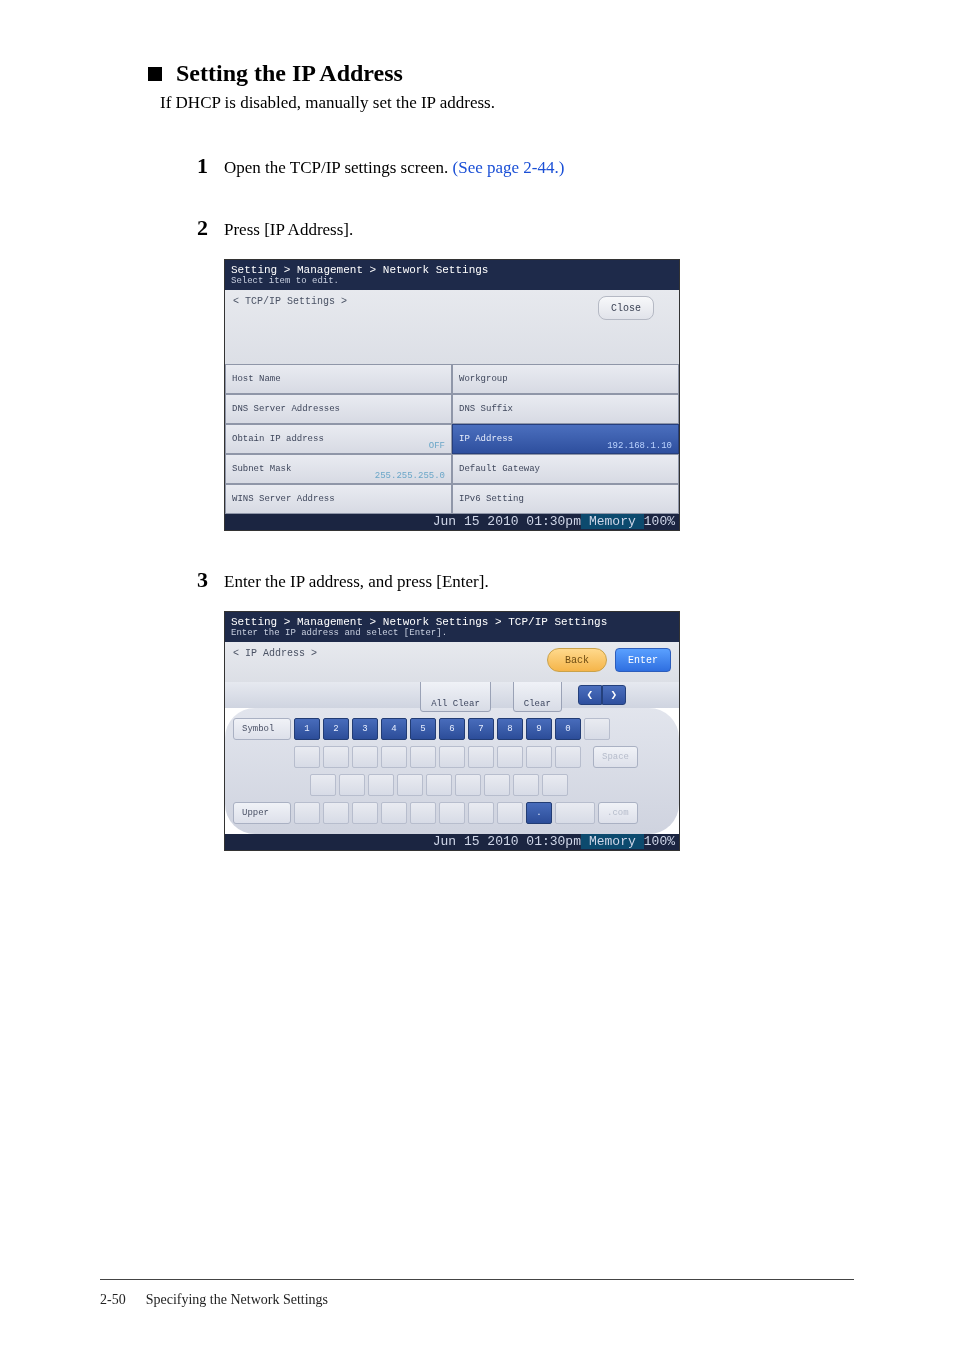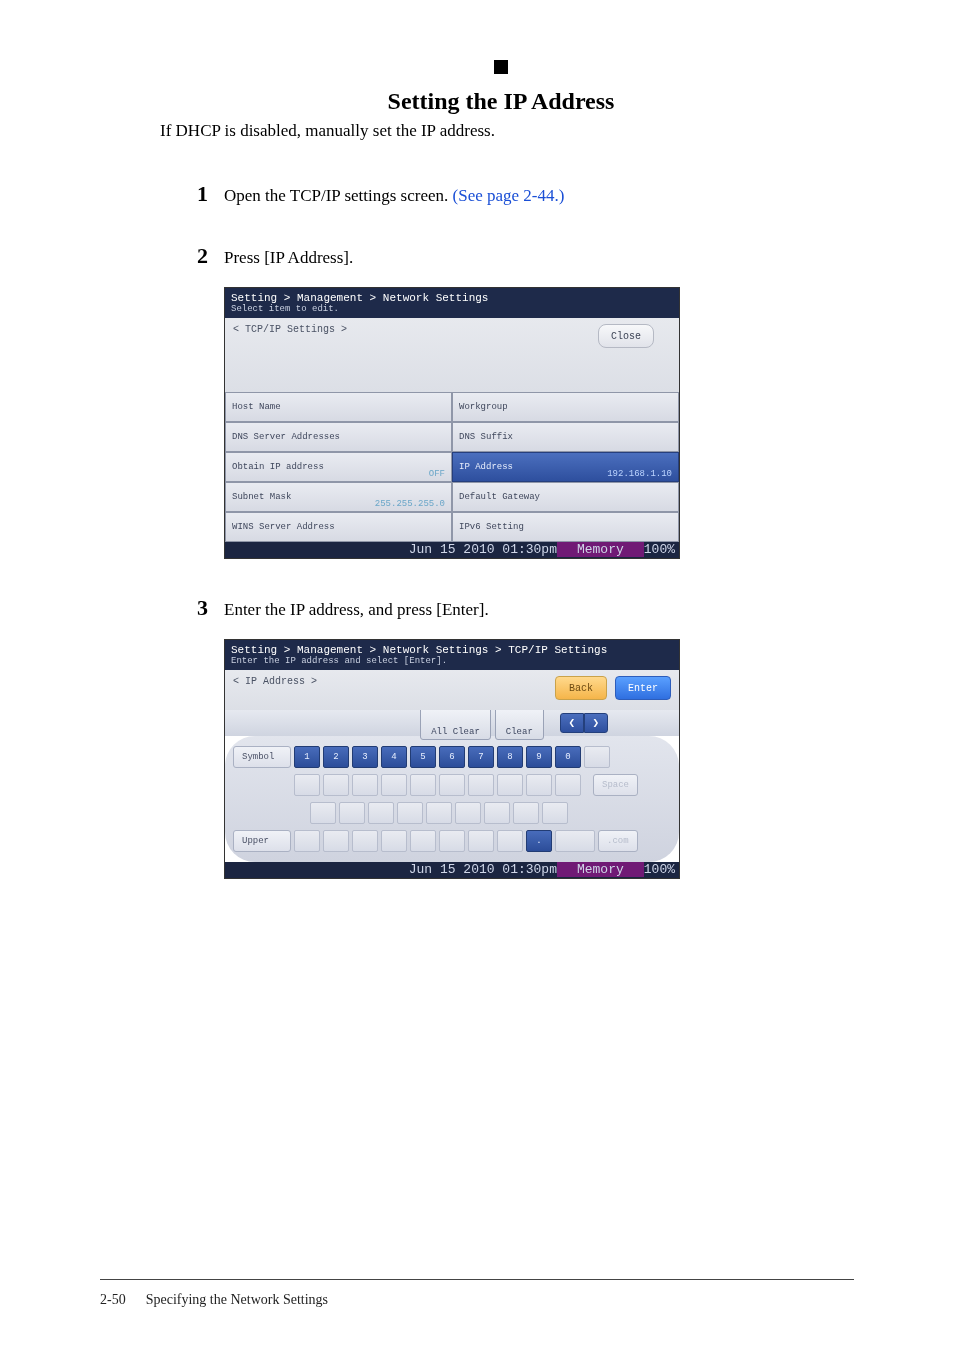--- a/index.html
+++ b/index.html
@@ -5,58 +5,58 @@
   * { box-sizing: border-box; margin: 0; padding: 0; }
   body {
     font-family: "Times New Roman", Georgia, serif;
     background: #fff;
     color: #000;
     width: 954px;
     height: 1348px;
     position: relative;
     padding: 60px 100px 40px 100px;
   }
-  .heading-row { display: flex; align-items: center; gap: 14px; margin-bottom: 6px; margin-left: 48px; flex-direction: column; }
+  .heading-row { display: flex; align-items: center; gap: 14px; margin-bottom: 6px; margin-left: 48px; }
   .blk-sq { width: 14px; height: 14px; background:#000; }
   .h2 { font-size: 24px; font-weight: bold; }
   .intro { font-size: 17px; margin-left: 60px; margin-bottom: 40px; }
   .step { display: flex; gap: 16px; margin-left: 90px; margin-bottom: 18px; align-items: baseline; }
   .stepnum { font-family: Georgia, "Times New Roman", serif; font-size: 22px; font-weight: bold; width: 18px; text-align: right; }
   .steptext { font-size: 17px; }
   .link { color: #1a4fd6; }
   .shot { width: 456px; margin-left: 124px; border: 1px solid #333; font-family: "Lucida Console","Courier New",monospace; font-size: 10px; margin-bottom: 36px; }
   .shot-hdr { background: #1e2a4a; color: #fff; padding: 4px 6px; }
   .shot-hdr .crumb { font-size: 11px; }
   .shot-hdr .sub { color: #c9d0e0; font-size: 9px; }
   .shot-top { background: linear-gradient(#e7e9ee,#dcdfe6); padding: 6px 8px; height: 74px; position: relative; }
   .shot-top-label { color:#4a5264; font-size:10px; }
   .close-btn, .back-btn, .enter-btn {
     position:absolute; top:6px; height:24px; line-height:24px;
     font-size:10px; text-align:center; border-radius:4px;
     border:1px solid #b5b9c4;
   }
   .close-btn { right:25px; width:56px; background:linear-gradient(#f7f8fa,#e1e3ea); color:#3d4456;border-radius:8px;}
   .enter-btn { right:8px; width:56px; background:linear-gradient(#5aa0ff,#2f6fe0); color:#fff; border-color:#2d5dbb;}
-  .back-btn  { right:72px; width:52px; background:linear-gradient(#ffd98c,#f5b54a); color:#6d4b12; border-color:#caa24a;}
+  .back-btn  { right:72px; width:60px; background:linear-gradient(#ffd98c,#f5b54a); color:#6d4b12; border-color:#caa24a;border-radius:12px;}
   .grid2 { display:grid; grid-template-columns:1fr 1fr; }
   .cellbtn {
     height:30px; background:linear-gradient(#e9ebf1,#d7dae3); border:1px solid #8f96a8;
     padding:2px 6px; color:#3f475c; position:relative; font-size:9px;
     display:flex; flex-direction:column; justify-content:center;
   }
   .cellbtn.selected { background:linear-gradient(#4b6fbe,#2e4f9e); color:#e8eefc; border-color:#263f7d; }
   .cellbtn .val { position:absolute; right:6px; bottom:2px; font-size:9px; color:#6aa6c8; }
   .cellbtn.selected .val { color:#bcd4ff; }
   .footer { background:#1b2541; color:#cfd6e8; font-size:13px; height:16px; display:flex; align-items:flex-start; justify-content:flex-end; padding:0 4px; }
-  .footer .mem { background:#701a75; padding:0 20px;}
+  .footer .mem { background:#0c4a6e; padding:0 8px;}
   
   .ip-input-row { background:#0f1a33; color:#dfe9ff; padding:3px 10px; font-size:12px; display:flex; align-items:center; }
   .count-badge { margin-left:auto; background:#eef1f8; color:#2b3756; font-size:10px; padding:1px 8px; border:1px solid #b8c0d4; border-radius:2px;}
   .edit-bar { background:linear-gradient(#e6e9f0,#cfd4e0); height:26px; display:flex; align-items:center; justify-content:center; gap:4px; }
-  .edit-bar .eb-btn { height:20px; font-size:9px; background:linear-gradient(#f2f4f9,#d8dce6); border:1px solid #9aa2b6; border-radius:3px; padding:16px 10px; color:#3e4760; line-height:18px;}
+  .edit-bar .eb-btn { height:20px; font-size:9px; background:linear-gradient(#f2f4f9,#d8dce6); border:1px solid #9aa2b6; border-radius:3px; padding:16px 10px; color:#3e4760; line-height:18px;margin-left:18px;}
   .arrows { display:flex; gap:0; }
   .arrows .ar { width:24px; height:20px; background:linear-gradient(#4b6fbe,#2e4f9e); border:1px solid #24407c; color:#fff; font-size:11px; text-align:center; line-height:18px; }
   .arrows .ar:first-child { border-radius:3px 0 0 3px;}
   .arrows .ar:last-child { border-radius:0 3px 3px 0;}
   .kbd { background:linear-gradient(#e2e5ed,#cfd3df); padding:10px 8px 10px 8px;border-radius:30px; }
   .kbd-row { display:flex; gap:3px; margin-bottom:6px; align-items:center; }
   .kbd-left { width:58px; }
   .key { width:26px; height:22px; font-size:9px; text-align:center; line-height:20px; border-radius:2px; }
   .key.on  { background:linear-gradient(#486cbb,#2c4d99); border:1px solid #223c74; color:#e7eeff; }
   .key.off { background:linear-gradient(#e9ebf1,#d7dbe6); border:1px solid #b7bdcd; color:#b3b9c9; }

